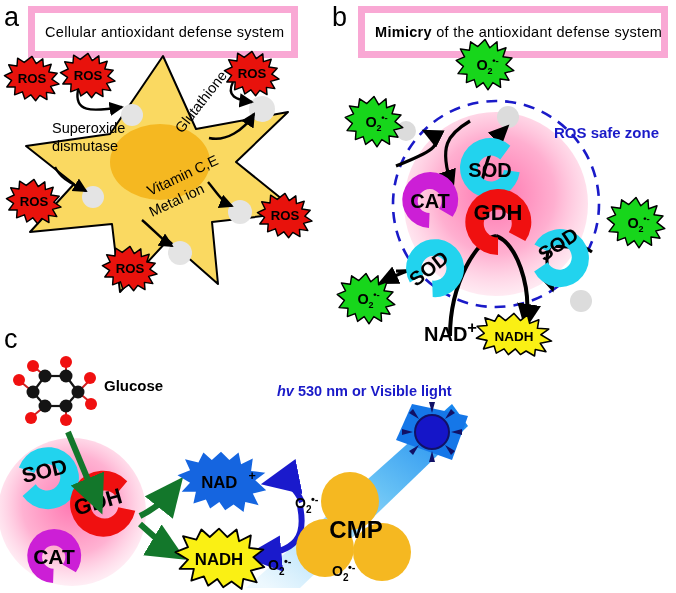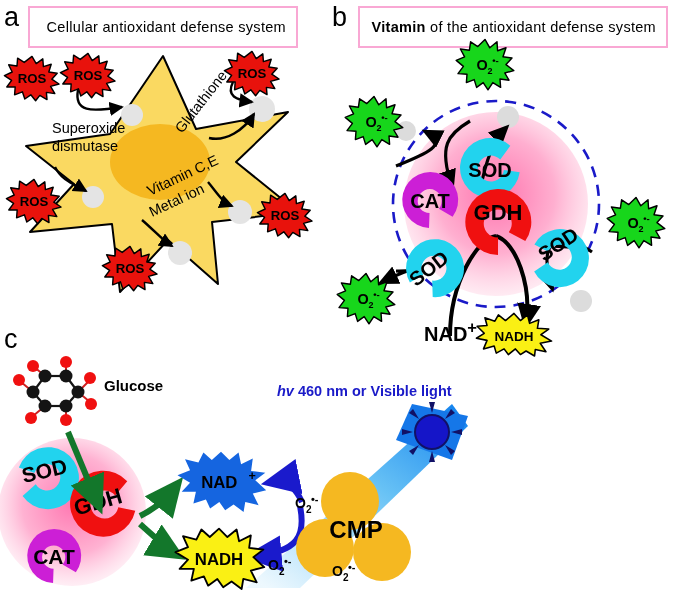--- a/index.html
+++ b/index.html
@@ -1,22 +1,22 @@
 <!DOCTYPE html>
 <html><head>
 <meta charset="utf-8">
 <style>
   html,body{margin:0;padding:0;background:#ffffff;}
   body{width:676px;height:593px;overflow:hidden;
        font-family:"Liberation Sans","DejaVu Sans",sans-serif;}
   #fig{position:relative;width:676px;height:593px;background:#fff;}
   .abs{position:absolute;}
   .panel-letter{font-size:27px;color:#000;font-weight:400;line-height:1;}
-  .title-box{border:2px solid #f9a8d4;background:#fff;
-             display:flex;align-items:center;justify-content:flex-end;
+  .title-box{border:7px solid #f9a8d4;background:#fff;
+             display:flex;align-items:center;justify-content:flex-start;
              padding:19px 10px;box-sizing:border-box;white-space:nowrap;}
   .title-box .t{font-size:14.5px;color:#000;letter-spacing:.3px;}
   .title-box .t b{font-weight:bold;}
   .lbl{color:#000;white-space:nowrap;}
   .blue-bold{color:#1a1ac8;font-weight:bold;}
   svg{display:block;overflow:visible;}
   .starlabel{font-weight:bold;fill:#000;}
 </style>
 </head>
 <body>
@@ -81,21 +81,21 @@
     <text class="starlabel" x="50" y="46" font-size="22" text-anchor="middle" font-family="Liberation Sans, sans-serif">ROS</text>
   </svg>
   <svg class="abs" style="left:100px;top:245px;" width="60" height="46" viewBox="0 0 100 76">
     <path d="M50,2 57,14 68,6 69,19 82,15 78,28 92,30 83,40 95,48 81,52 88,64 74,62 75,74 63,67 56,76 48,66 38,73 34,61 21,66 22,53 8,53 16,42 4,34 17,28 11,16 25,18 26,5 37,12 Z" fill="#E8120C" stroke="#000" stroke-width="2.4" stroke-linejoin="round"></path>
     <text class="starlabel" x="50" y="46" font-size="22" text-anchor="middle" font-family="Liberation Sans, sans-serif">ROS</text>
   </svg>
 
   <div class="abs panel-letter" style="left:332px;top:4px;">b</div>
 
   <div class="abs title-box" style="left:358px;top:6px;width:310px;height:26px;">
-    <span class="t"><b>Vitamin</b><span> of the antioxidant defense system</span></span>
+    <span class="t"><b>Mimicry</b><span> of the antioxidant defense system</span></span>
   </div>
 
   <svg class="abs" style="left:330px;top:36px;" width="346" height="300" viewBox="0 0 346 300">
     <defs>
       <radialGradient id="vesB" cx="50%" cy="45%" r="58%">
         <stop offset="0%" stop-color="#FF74AE"></stop>
         <stop offset="55%" stop-color="#FFAFD0"></stop>
         <stop offset="100%" stop-color="#FFE4EE" stop-opacity="0.55"></stop>
       </radialGradient>
       <marker id="bArrow" markerWidth="7" markerHeight="7" refX="5" refY="3" orient="auto">
@@ -141,20 +141,21 @@
       <path d="M0,0 m-29,0 a29,29 0 1,1 12.5,24 l 7.8,-14.5 a12.5,12.5 0 1,0 -4.8,-9.5 z" fill="#22D3EE"></path>
     </g>
     <text x="103" y="238" font-size="20" font-weight="bold" text-anchor="middle" fill="#000" transform="rotate(-38 103 238)" font-family="Liberation Sans, sans-serif">SOD</text>
 
     <g transform="translate(230,222) rotate(28)">
       <path d="M0,0 m-29,0 a29,29 0 1,1 12.5,24 l 7.8,-14.5 a12.5,12.5 0 1,0 -4.8,-9.5 z" fill="#22D3EE"></path>
     </g>
     <text x="232" y="214" font-size="20" font-weight="bold" text-anchor="middle" fill="#000" transform="rotate(-34 232 214)" font-family="Liberation Sans, sans-serif">SOD</text>
   </svg>
 
+  <div class="abs blue-bold" style="left:554px;top:124px;font-size:15px;">ROS safe zone</div>
 
   <svg class="abs" style="left:455px;top:38px;" width="60" height="52" viewBox="0 0 100 86">
     <path d="M50,2 58,16 70,6 71,21 85,16 80,31 95,33 85,44 98,54 83,58 90,70 75,68 76,82 63,74 55,86 47,74 36,82 32,69 19,74 20,60 5,59 14,47 2,37 16,31 9,18 24,20 26,6 38,14 Z" fill="#17D61B" stroke="#000" stroke-width="2.4" stroke-linejoin="round"></path>
     <text class="starlabel" x="36" y="53" font-size="24" font-family="Liberation Sans, sans-serif">O</text>
     <text class="starlabel" x="54" y="60" font-size="15" font-family="Liberation Sans, sans-serif">2</text>
     <text class="starlabel" x="62" y="43" font-size="16" font-family="Liberation Sans, sans-serif">•-</text>
   </svg>
   <svg class="abs" style="left:344px;top:95px;" width="60" height="52" viewBox="0 0 100 86">
     <path d="M50,2 58,16 70,6 71,21 85,16 80,31 95,33 85,44 98,54 83,58 90,70 75,68 76,82 63,74 55,86 47,74 36,82 32,69 19,74 20,60 5,59 14,47 2,37 16,31 9,18 24,20 26,6 38,14 Z" fill="#17D61B" stroke="#000" stroke-width="2.4" stroke-linejoin="round"></path>
     <text class="starlabel" x="36" y="53" font-size="24" font-family="Liberation Sans, sans-serif">O</text>
@@ -177,21 +178,21 @@
   <div class="abs lbl" style="left:424px;top:318px;font-size:20px;font-weight:bold;"><span>NAD</span><sup>+</sup></div>
 
   <svg class="abs" style="left:475px;top:312px;" width="78" height="44" viewBox="0 0 110 62">
     <path d="M55,2 64,12 74,4 77,16 90,11 88,23 104,24 93,32 108,41 92,44 100,56 85,53 84,62 72,55 64,60 57,52 47,60 41,52 30,58 27,48 12,52 17,40 2,37 13,30 3,20 17,19 14,8 28,13 33,4 43,12 Z" fill="#FAF014" stroke="#000" stroke-width="2.2" stroke-linejoin="round"></path>
     <text class="starlabel" x="55" y="41" font-size="19" text-anchor="middle" font-family="Liberation Sans, sans-serif">NADH</text>
   </svg>
 
   <div class="abs panel-letter" style="left:4px;top:326px;">c</div>
 
 
-  <div class="abs blue-bold" style="left:277px;top:383px;font-size:14.5px;"><i>hv</i><span> 460 nm or Visible light</span></div>
+  <div class="abs blue-bold" style="left:277px;top:383px;font-size:14.5px;"><i>hv</i><span> 530 nm or Visible light</span></div>
 
   <svg class="abs" style="left:0px;top:356px;" width="676" height="237" viewBox="0 0 676 237">
     <defs>
       <radialGradient id="vesC" cx="50%" cy="45%" r="58%">
         <stop offset="0%" stop-color="#FF79B2"></stop>
         <stop offset="58%" stop-color="#FFB2D2"></stop>
         <stop offset="100%" stop-color="#FFE8F1" stop-opacity="0.5"></stop>
       </radialGradient>
       <linearGradient id="beam" x1="100%" y1="0%" x2="10%" y2="100%">
         <stop offset="0%" stop-color="#0E7FEE"></stop>

